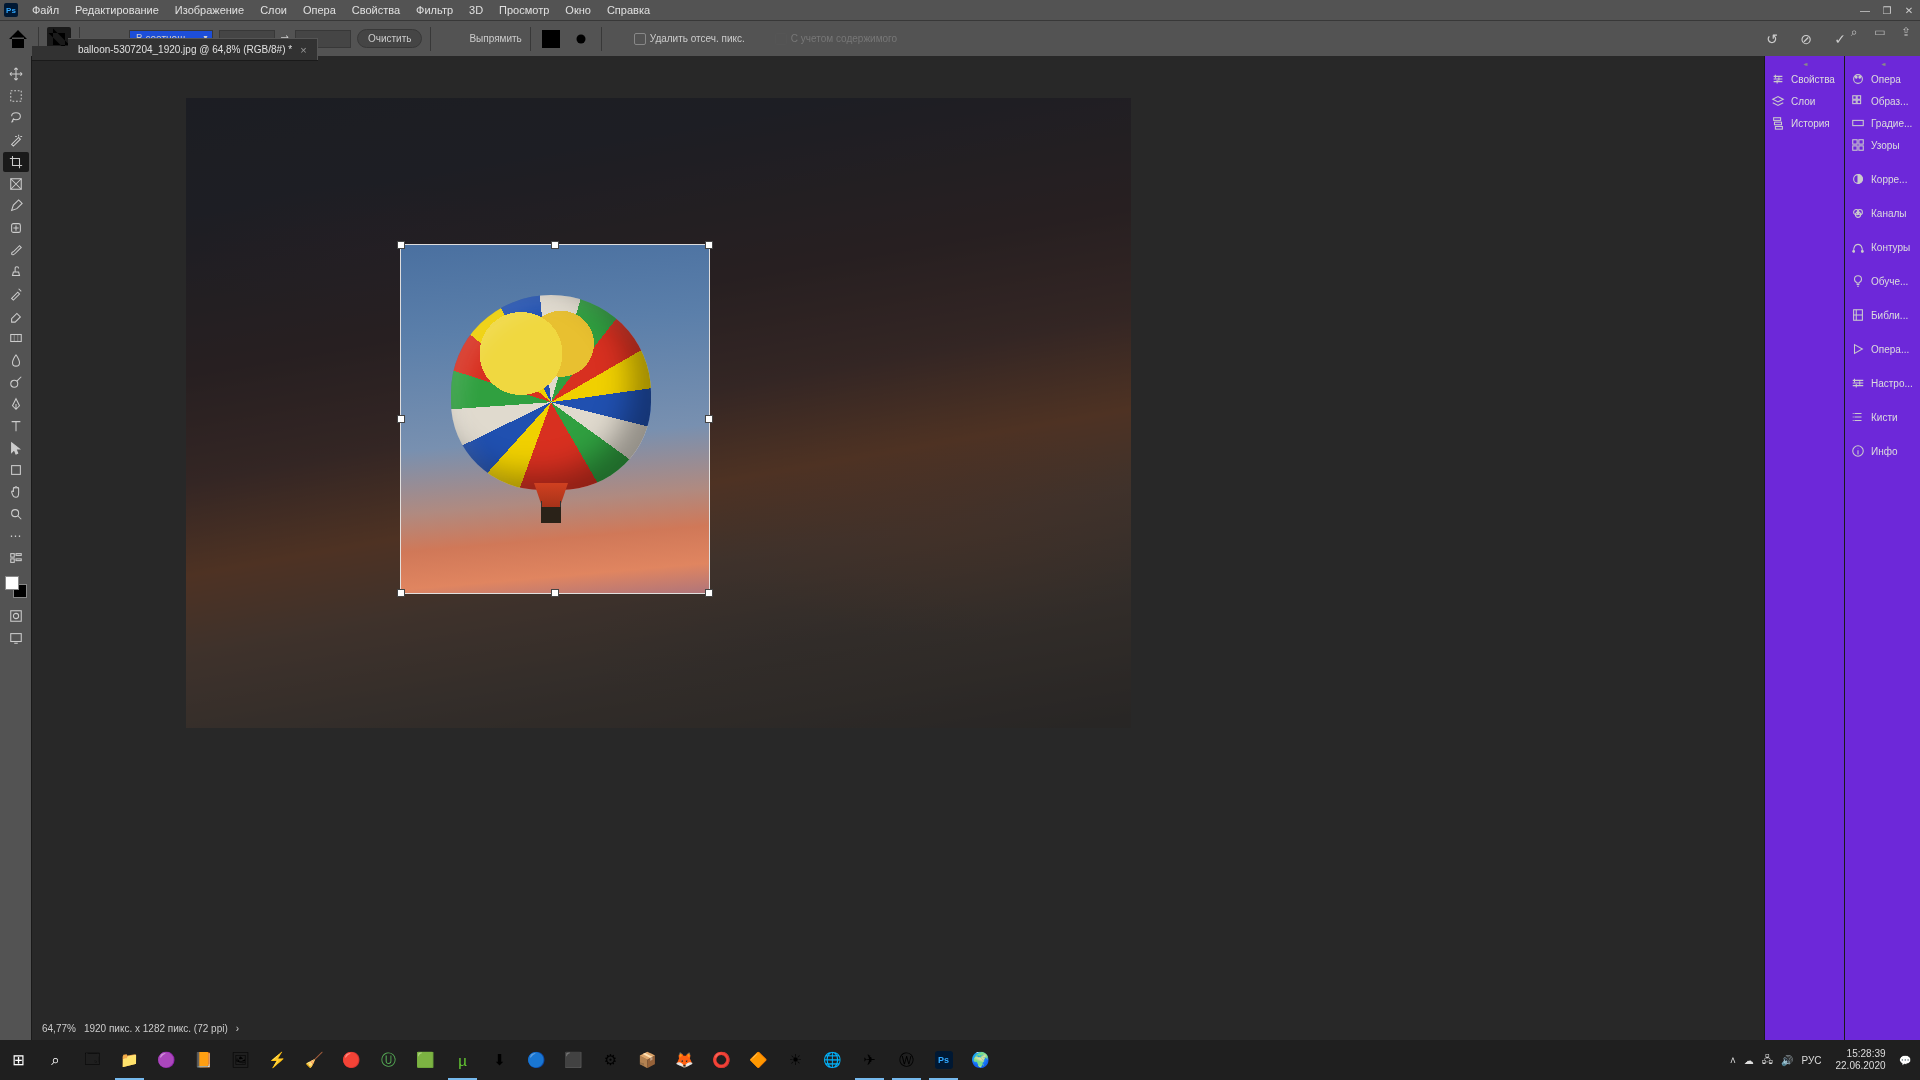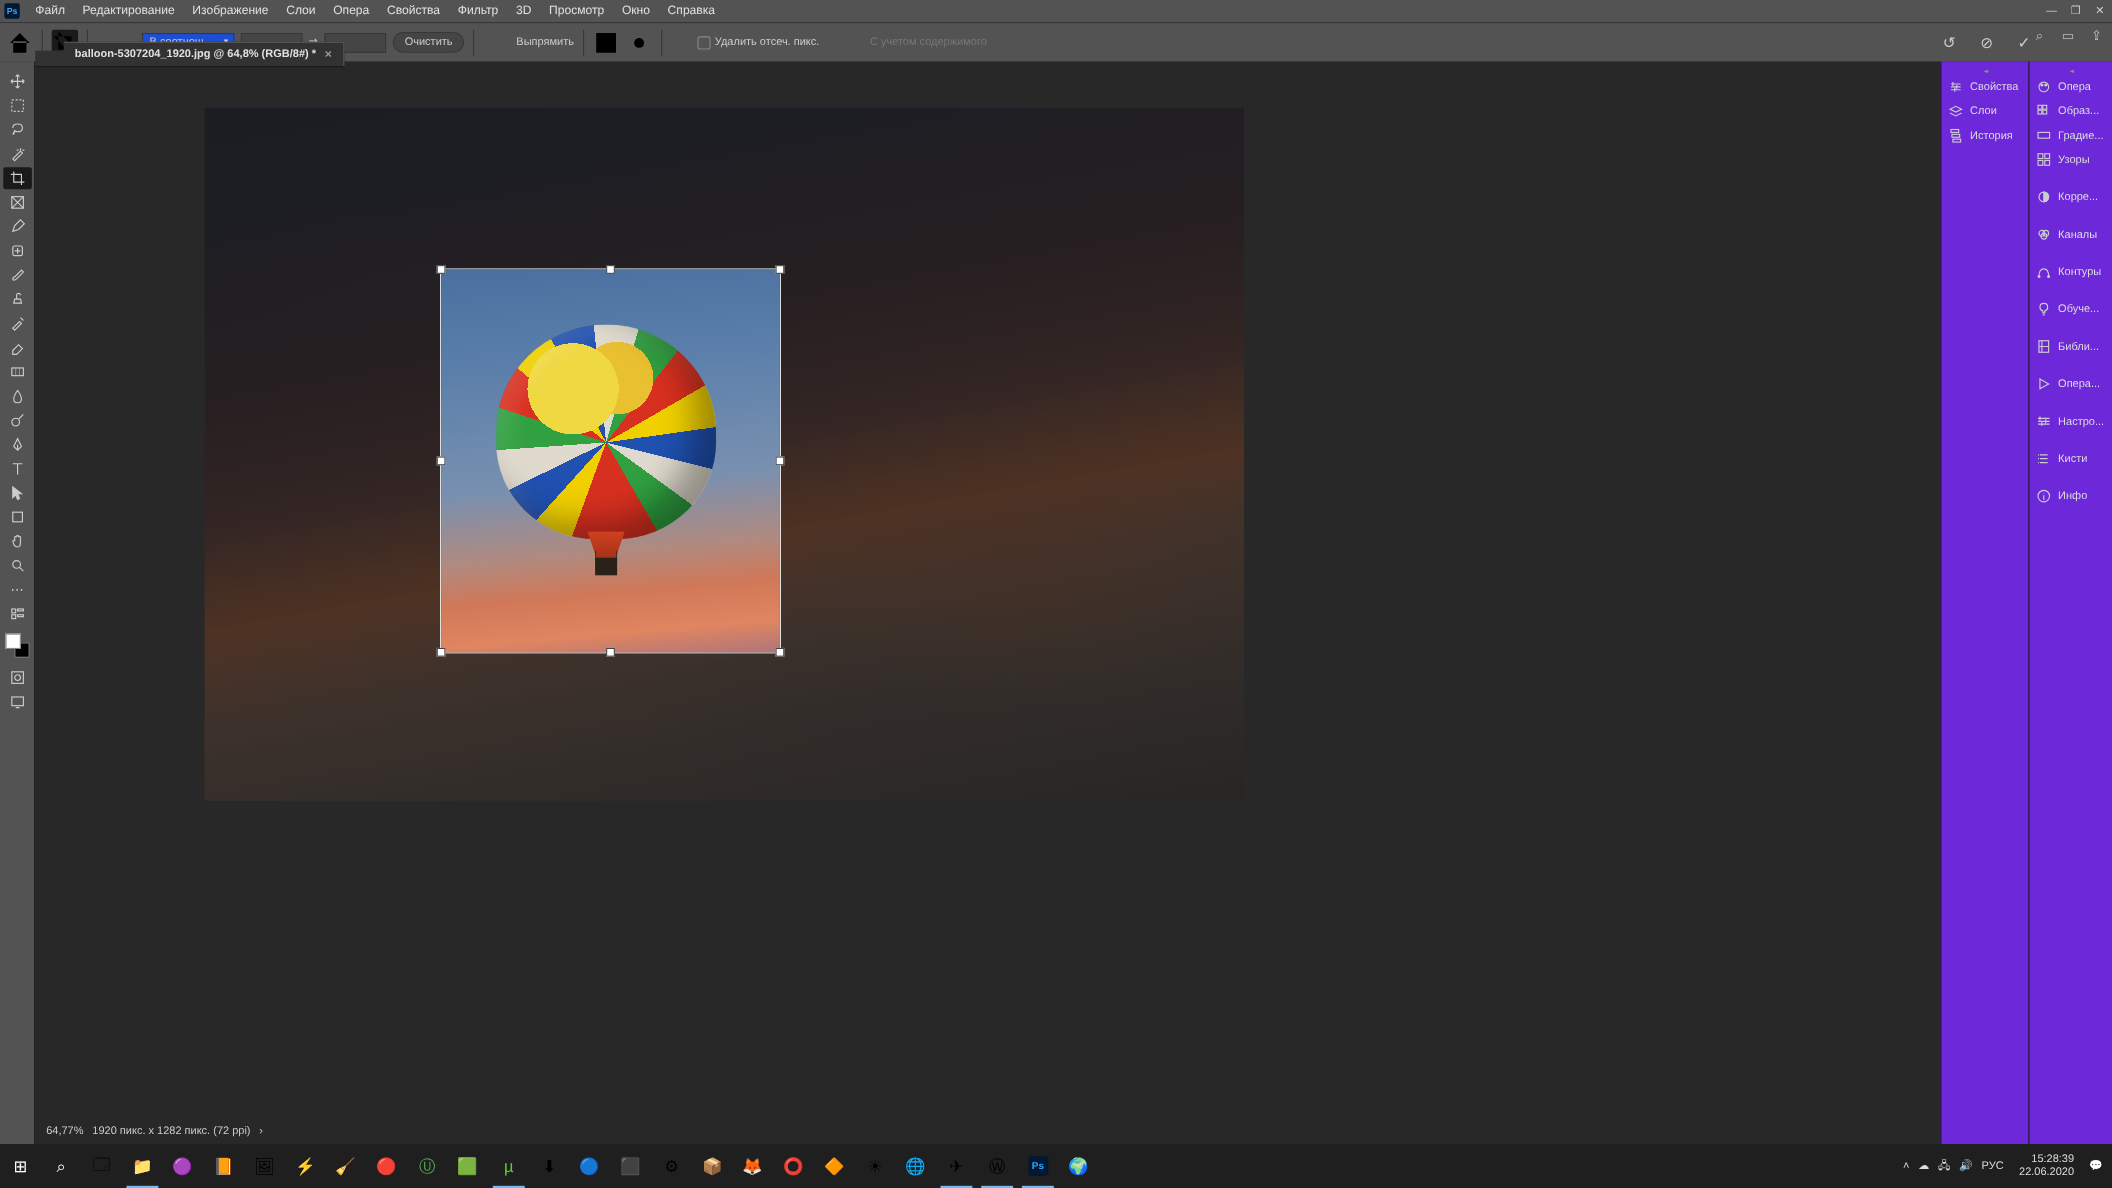--- a/index.html
+++ b/index.html
@@ -20,21 +20,21 @@
 .opt-dropdown { background:#1d4ed8; border:1px solid #383838; padding:2px 18px 2px 6px; position:relative; font-size:10px; min-width:56px;margin-left:41px; }
 .opt-dropdown::after { content:'▾'; position:absolute; right:4px; top:2px; font-size:8px; }
 .opt-input { background:#454545; border:1px solid #383838; height:18px; width:56px; color:#ccc; font-size:10px; padding:0 4px; }
 .opt-textbtn { background:#454545; border:1px solid #383838; padding:3px 10px; font-size:10px; border-radius:10px; }
 .opt-check { display:flex; align-items:center; gap:4px;padding-left:24px; }
 .opt-check-box { width:12px; height:12px; border:1px solid #888; border-radius:2px; }
 .opt-confirm { position:absolute; right:70px; display:flex; gap:14px; align-items:center; }
 .conf-icon { width:20px; height:20px; display:flex; align-items:center; justify-content:center; font-size:14px; }
 
 
-.tab-strip { height:15px; background:#323232; border-bottom:1px solid #1a1a1a; display:flex; align-items:flex-end; padding-left:26px;font-weight:bold; }
+.tab-strip { height:15px; background:#323232; border-bottom:1px solid #1a1a1a; display:flex; align-items:flex-end; padding-left:36px; }
 .doc-tab { height:22px; background:#323232; color:#e0e0e0; font-size:10px; padding:4px 10px; display:flex; align-items:center; gap:8px; border-top:1px solid #555; border-right:1px solid #555; }
 .tab-close { color:#999; font-size:11px; }
 
 
 .toolbox { position:absolute; left:0; top:56px; width:32px; bottom:39px; background:#535353; border-right:1px solid #1a1a1a; display:flex; flex-direction:column; align-items:center; padding-top:8px; gap:2px; }
 .tool { width:26px; height:20px; display:flex; align-items:center; justify-content:center; color:#ccc; font-size:12px; border-radius:2px; position:relative; }
 .tool.active { background:#1a1a1a; }
 .tool svg { width:14px; height:14px; stroke:#ccc; fill:none; stroke-width:1.2; }
 .color-swatches { margin-top:6px; position:relative; width:22px; height:22px; }
 .swatch-bg { position:absolute; right:0; bottom:0; width:14px; height:14px; background:#000; border:1px solid #888; }

